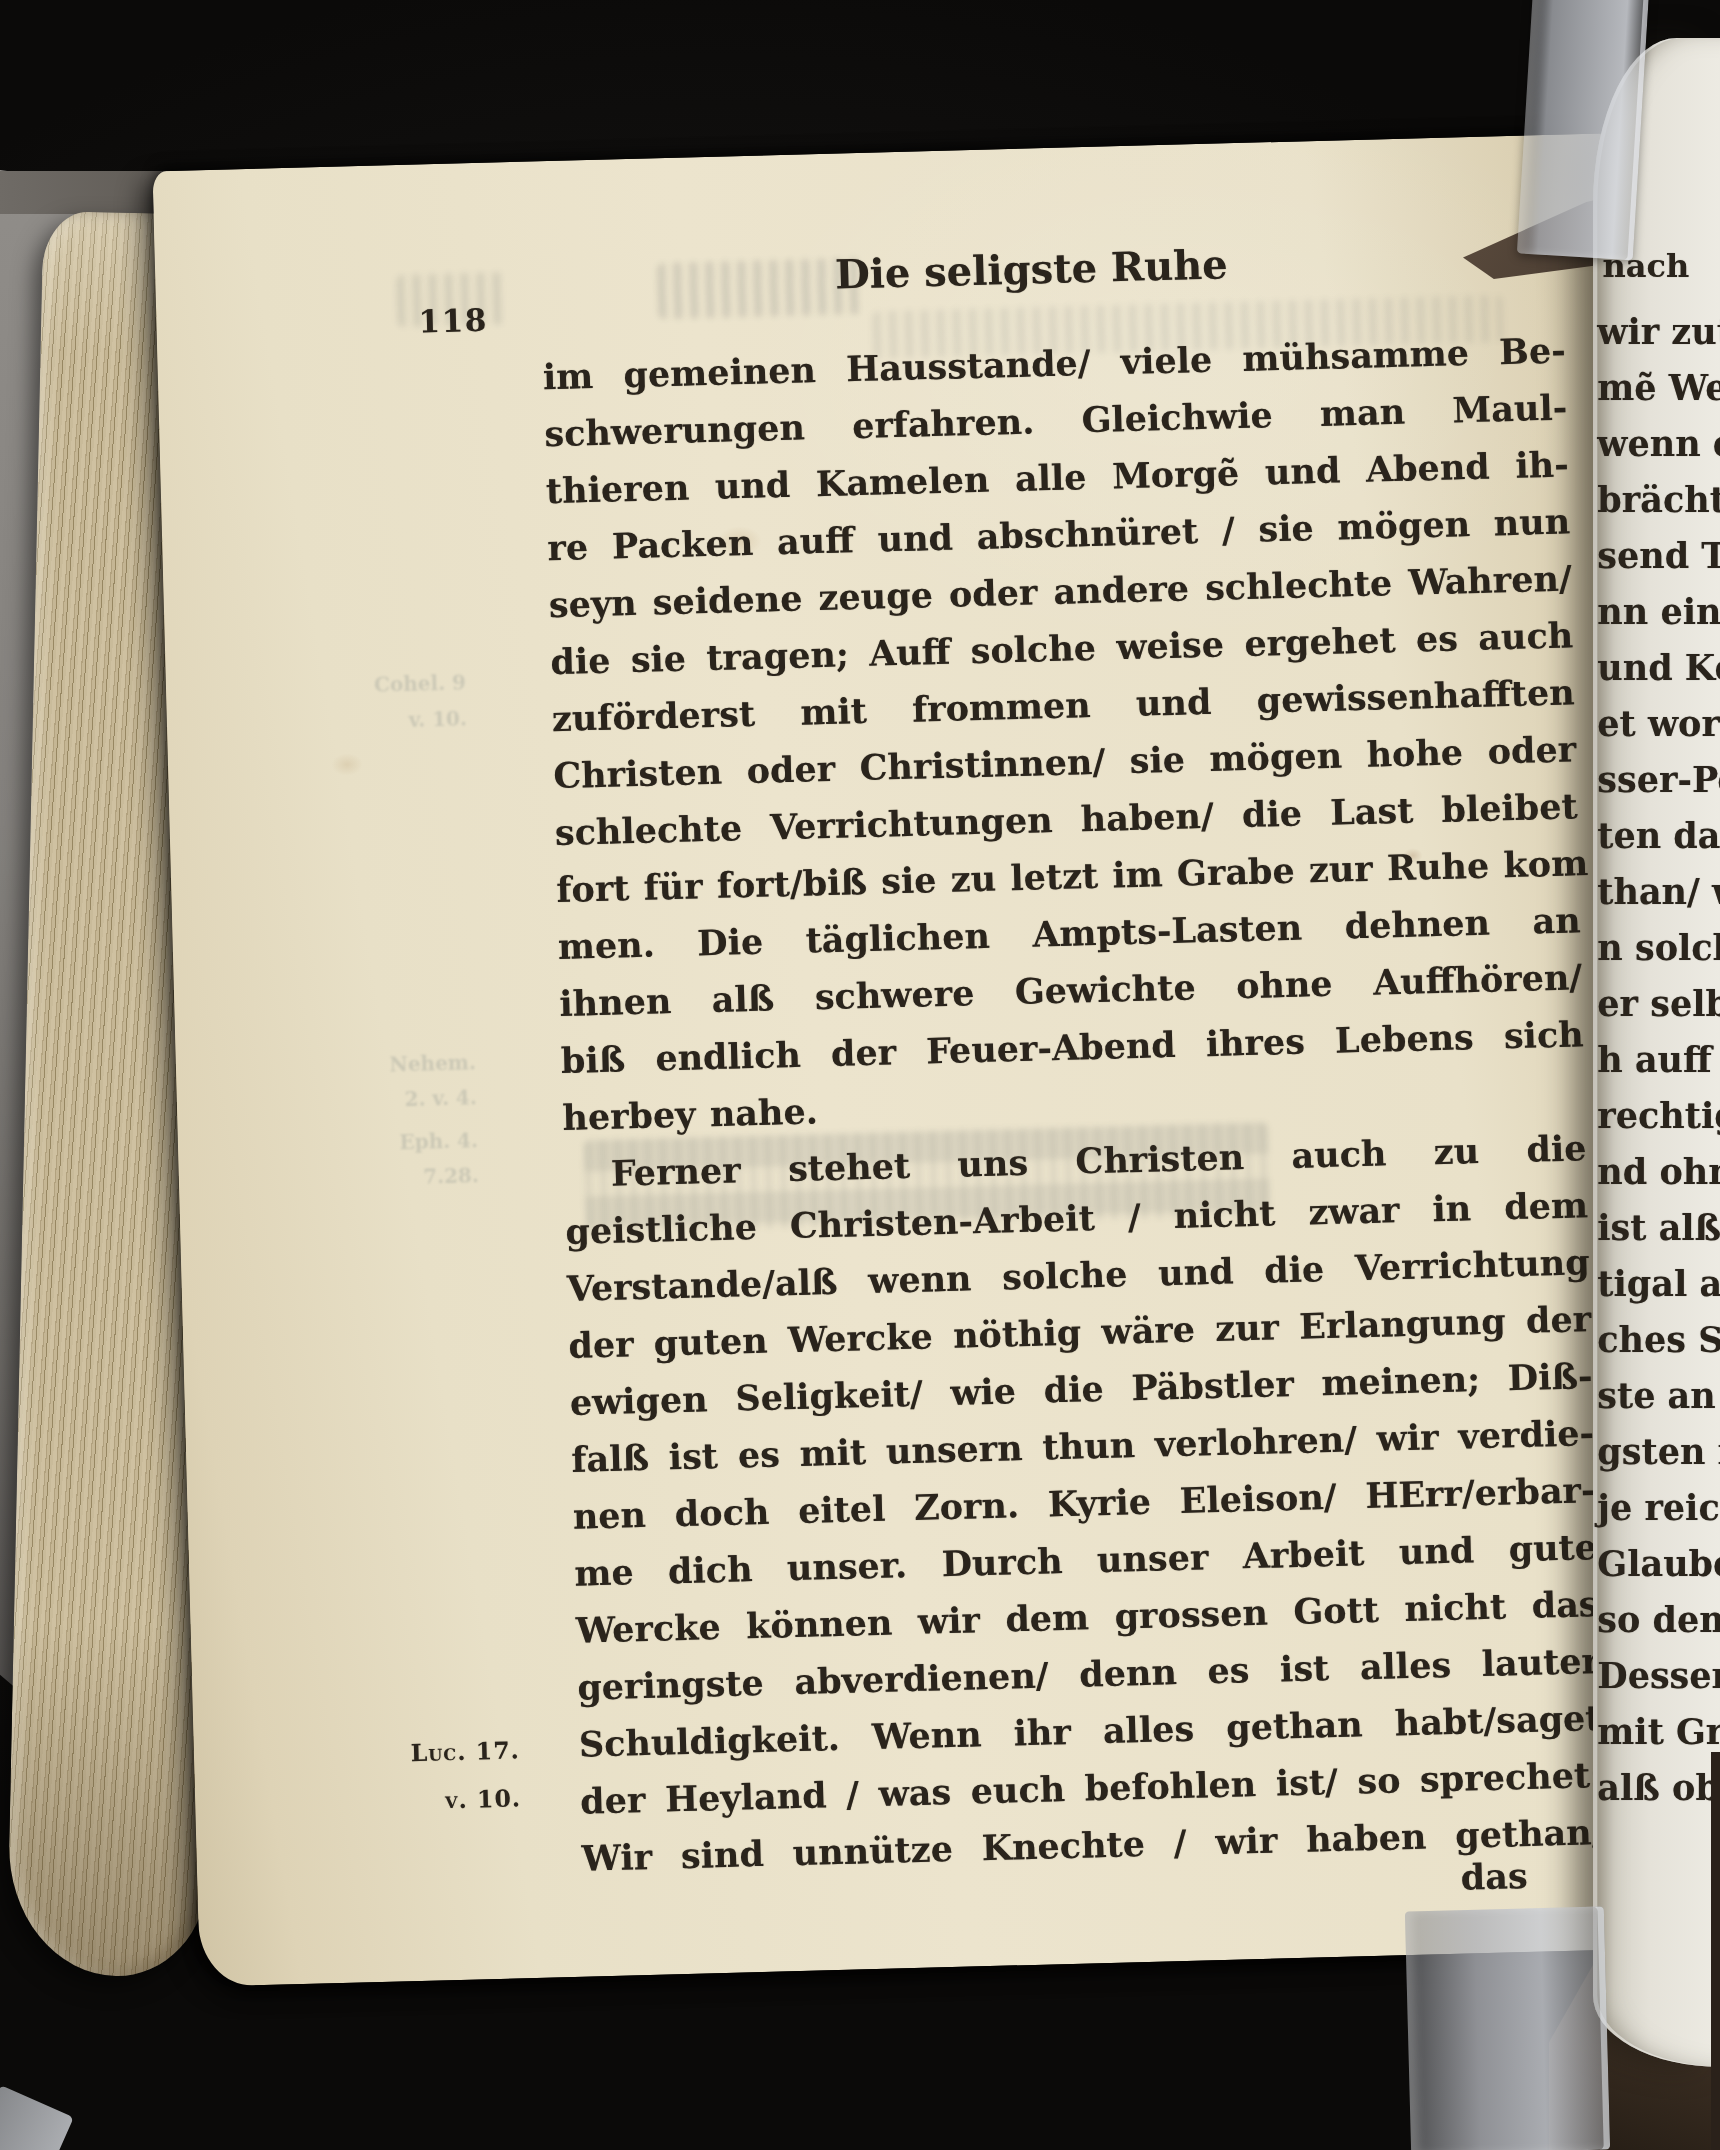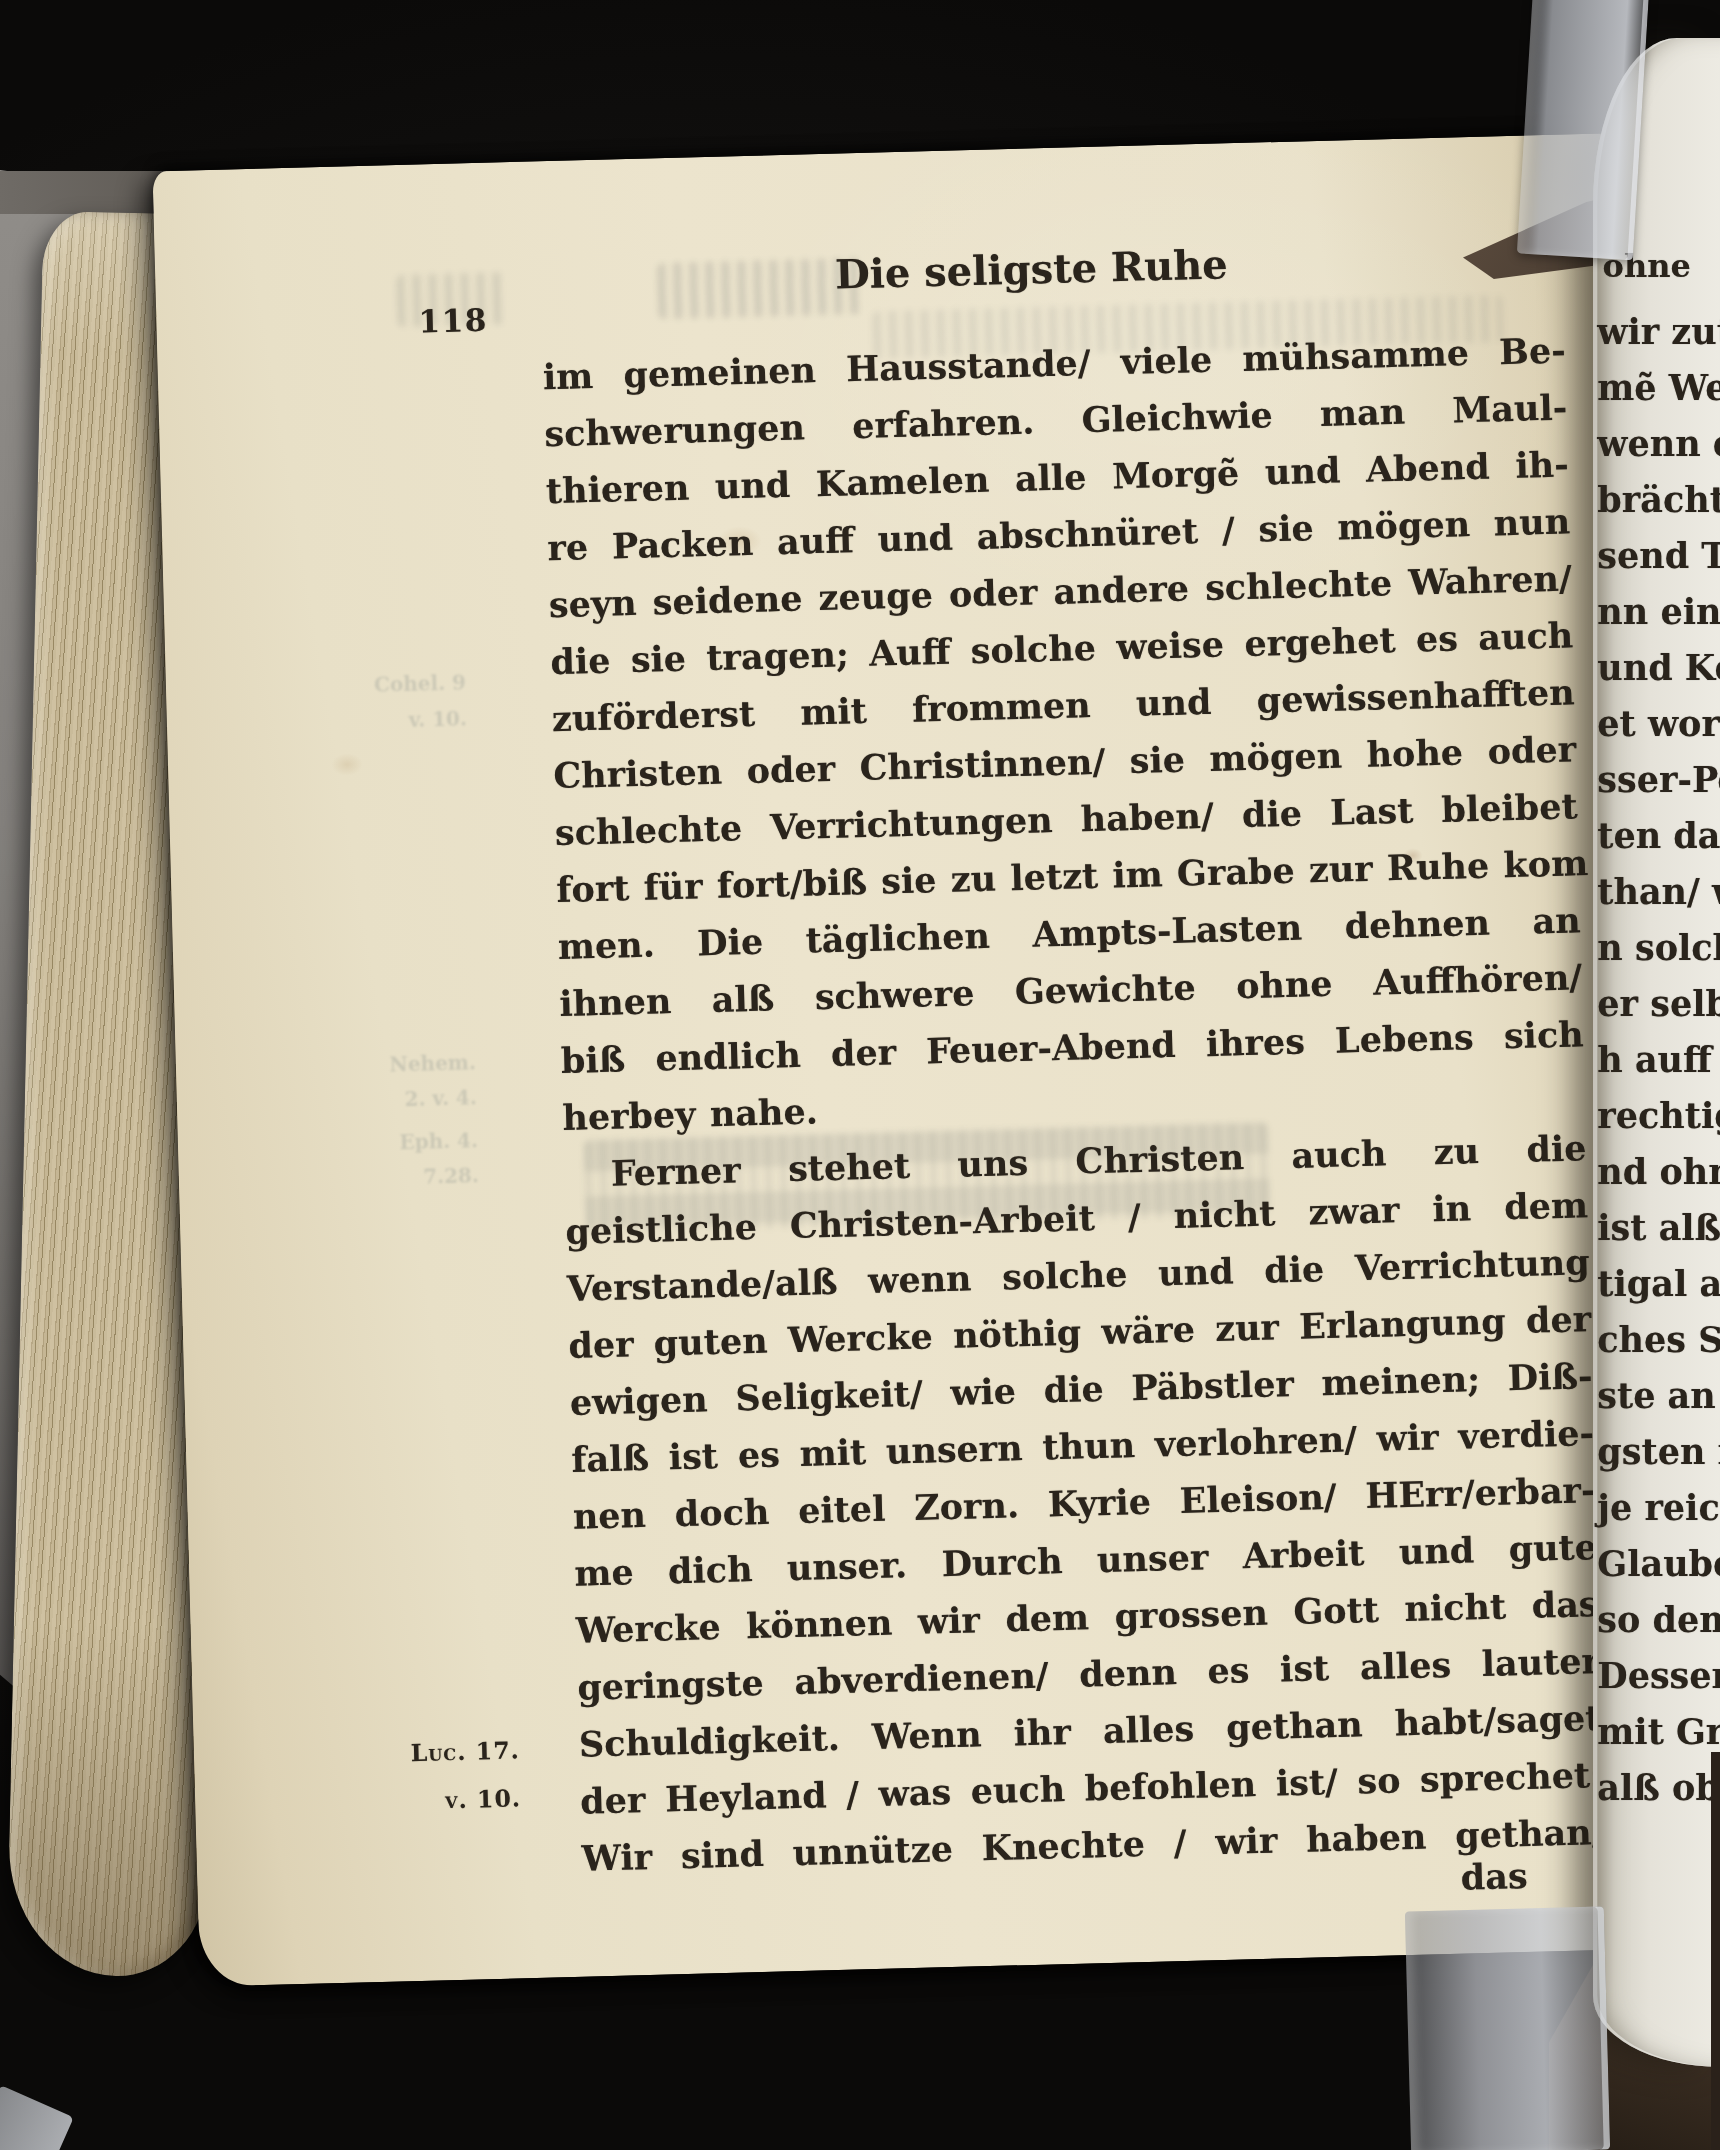--- a/index.html
+++ b/index.html
@@ -169,21 +169,21 @@
       </div>
 
     <div class="catchword-box ink">das</div>
   </div>
 
   <div class="cover-top"></div>
   <div class="cover-bottom"></div>
   <div class="cover-edge-right"></div>
 
   <div class="right-page">
-    <div class="right-header ink">ohne</div>
+    <div class="right-header ink">nach</div>
     <div class="right-lines ink">
         <div class="rline">wir zuthun s</div>
         <div class="rline">mẽ Wercken vo</div>
         <div class="rline">wenn einer ein</div>
         <div class="rline">brächte / un</div>
         <div class="rline">send Thalern</div>
         <div class="rline">nn einem gross</div>
         <div class="rline">und Ketten vo</div>
         <div class="rline">et worden /</div>
         <div class="rline">sser-Perlen /</div>

